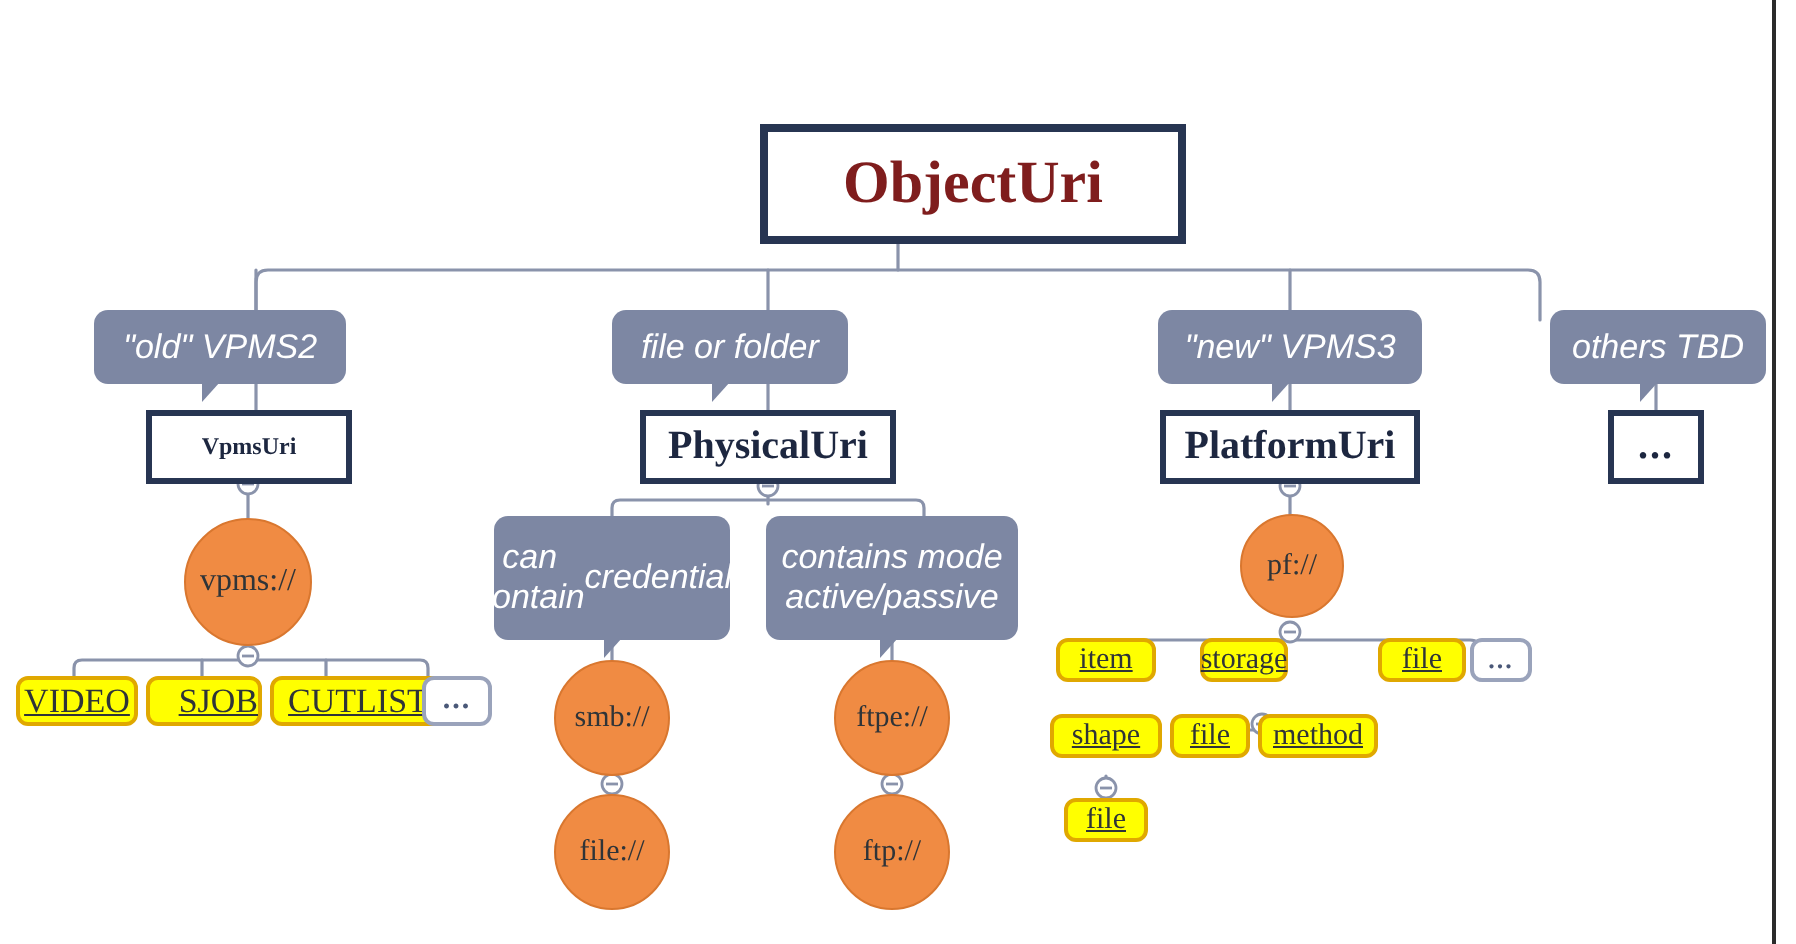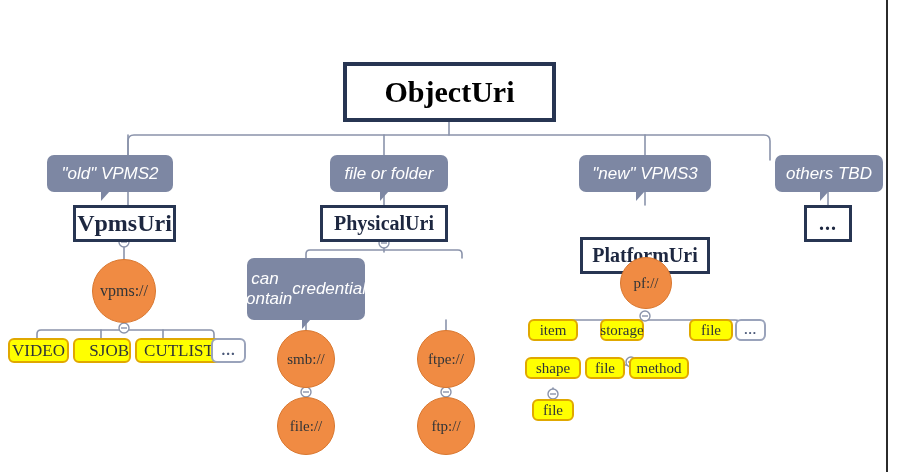--- a/index.html
+++ b/index.html
@@ -9,21 +9,21 @@
     overflow:hidden;position:relative;
   }
   #canvas{position:absolute;left:0;top:0;width:898px;height:472px;}
   #edges{position:absolute;left:0;top:0;width:898px;height:472px;pointer-events:none;}
 
   
   .node{position:absolute;box-sizing:border-box;display:flex;align-items:center;justify-content:center;text-align:center;}
 
   .n-root{
     background:#ffffff;border:4px solid #273552;
-    font-family:"Liberation Serif",serif;font-weight:bold;color:#000000;
+    font-family:"Liberation Serif",serif;font-weight:bold;color:#7f1d1d;margin-left:37px;
   }
   .n-class{
     background:#ffffff;border:3px solid #273552;
     font-family:"Liberation Serif",serif;font-weight:bold;color:#1d2740;
   }
   .n-note{
     background:#7d87a3;border-radius:7px;color:#ffffff;
     font-style:italic;font-weight:normal;line-height:1.16;
     font-family:"Liberation Sans",sans-serif;
   }
@@ -31,21 +31,21 @@
     position:absolute;bottom:-9px;left:50%;margin-left:-9px;
     width:0;height:0;border-left:9px solid #7d87a3;
     border-right:9px solid transparent;border-bottom:10px solid transparent;
   }
   .n-ellipse{
     background:#f08b43;border:1px solid #d9772f;border-radius:50%;
     font-family:"Liberation Serif",serif;color:#2f3438;
   }
   .n-yellow{
     background:#ffff00;border:2px solid #e0a800;border-radius:6px;
-    font-family:"Liberation Serif",serif;color:#2f3438;
+    font-family:"Liberation Serif",serif;color:#2f3438;text-decoration:underline;
   }
   .n-ghost{
     background:#ffffff;border:2px solid #9aa3bb;border-radius:6px;
     font-family:"Liberation Serif",serif;color:#4a5878;font-weight:bold;
     letter-spacing:1px;
   }
   .n-dots-plain{
     background:#ffffff;border:3px solid #273552;
     font-family:"Liberation Serif",serif;font-weight:bold;color:#1d2740;letter-spacing:1px;
   }
@@ -132,44 +132,44 @@
 
   <div class="node n-root" style="left:343px;top:62px;width:213px;height:60px;font-size:30px;">
     <span>ObjectUri</span>
   </div>
 
   <div class="node n-note" style="left:47px;top:155px;width:126px;height:37px;font-size:17px;">
     <span>"old" VPMS2</span>
     <span class="tail"></span>
   </div>
 
-  <div class="node n-note" style="left:330px;top:155px;width:118px;height:37px;font-size:17px;">
+  <div class="node n-note" style="left:306px;top:155px;width:118px;height:37px;font-size:17px;">
     <span>file or folder</span>
     <span class="tail"></span>
   </div>
 
   <div class="node n-note" style="left:579px;top:155px;width:132px;height:37px;font-size:17px;">
     <span>"new" VPMS3</span>
     <span class="tail"></span>
   </div>
 
   <div class="node n-note" style="left:775px;top:155px;width:108px;height:37px;font-size:17px;">
     <span>others TBD</span>
     <span class="tail"></span>
   </div>
 
-  <div class="node n-class" style="left:73px;top:205px;width:103px;height:37px;font-size:24px;">
+  <div class="node n-class" style="left:73px;top:205px;width:103px;height:37px;font-size:12px;">
     <span>VpmsUri</span>
   </div>
 
   <div class="node n-class" style="left:320px;top:205px;width:128px;height:37px;font-size:20px;">
     <span>PhysicalUri</span>
   </div>
 
-  <div class="node n-class" style="left:580px;top:205px;width:130px;height:37px;font-size:20px;margin-top:32px;">
+  <div class="node n-class" style="left:580px;top:205px;width:130px;height:37px;font-size:20px;">
     <span>PlatformUri</span>
   </div>
 
   <div class="node n-dots-plain" style="left:804px;top:205px;width:48px;height:37px;font-size:20px;">
     <span>...</span>
   </div>
 
   <div class="node n-ellipse" style="left:92px;top:259px;width:64px;height:64px;font-size:16px;">
     <span>vpms://</span>
   </div>
@@ -186,20 +186,25 @@
   <div class="node n-ghost" style="left:211px;top:338px;width:35px;height:25px;font-size:15px;">
     <span>...</span>
   </div>
 
   <div class="node n-note" style="left:247px;top:258px;width:118px;height:62px;font-size:17px;flex-direction:row;">
     <span>can contain</span>
     <span>credentials</span>
     <span class="tail" style="left:54%;"></span>
   </div>
 
+  <div class="node n-note" style="left:383px;top:258px;width:126px;height:62px;font-size:17px;flex-direction:column;">
+    <span>contains mode</span>
+    <span>active/passive</span>
+    <span class="tail" style="left:52%;"></span>
+  </div>
 
   <div class="node n-ellipse" style="left:277px;top:330px;width:58px;height:58px;font-size:15px;">
     <span>smb://</span>
   </div>
   <div class="node n-ellipse" style="left:277px;top:397px;width:58px;height:58px;font-size:15px;">
     <span>file://</span>
   </div>
 
   <div class="node n-ellipse" style="left:417px;top:397px;width:58px;height:58px;font-size:15px;">
     <span>ftp://</span>

